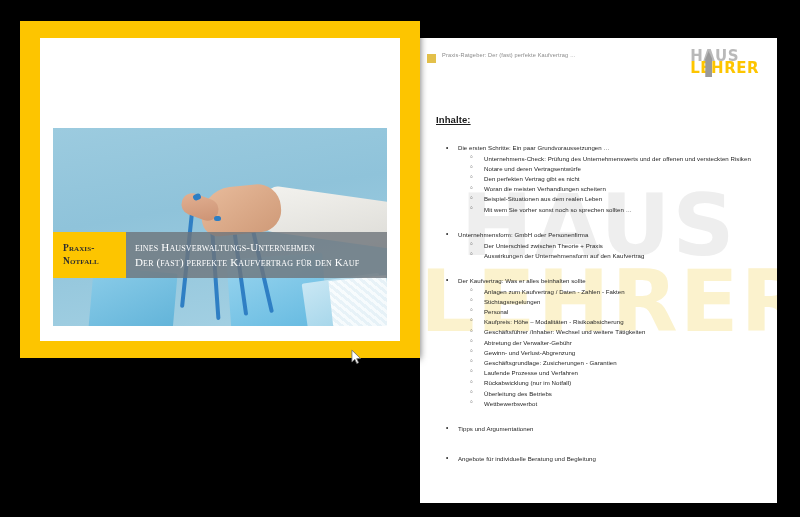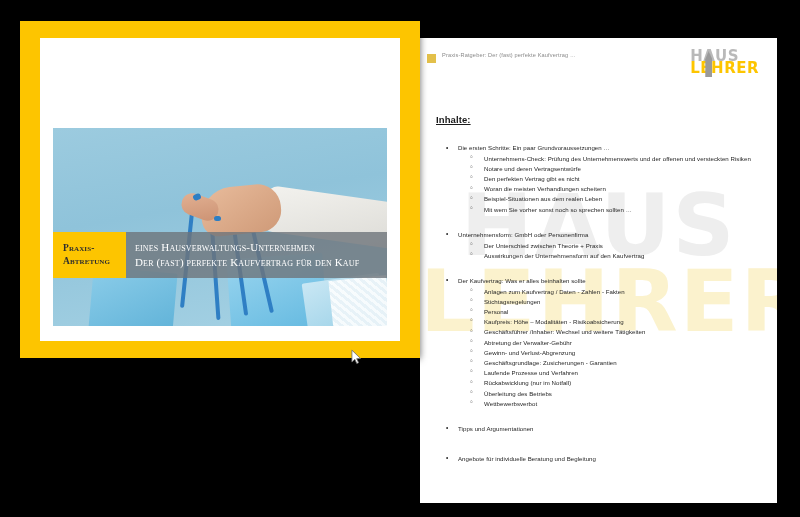--- a/index.html
+++ b/index.html
@@ -389,21 +389,21 @@
         <div id="forearm"></div>
         <div id="hand"></div>
         <div id="thumb"></div>
         <div id="nail-a"></div>
         <div id="nail-b"></div>
       </div>
 
       <div id="title-band">
         <div id="band-label">
           <span class="bl">Praxis-</span>
-          <span class="bl">Abtretung</span>
+          <span class="bl">Notfall</span>
         </div>
         <div id="band-title">
           <span class="bt">eines Hausverwaltungs-Unternehmen</span>
           <span class="bt">Der (fast) perfekte Kaufvertrag für den Kauf</span>
         </div>
       </div>
 
     </div>
 
     <svg class="cursor" id="cursor-card" viewBox="0 0 12 17">

